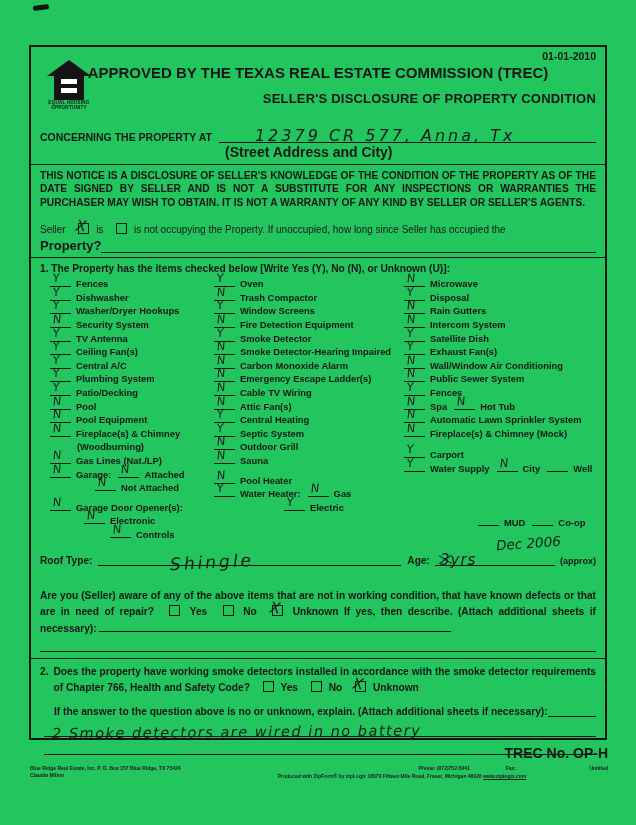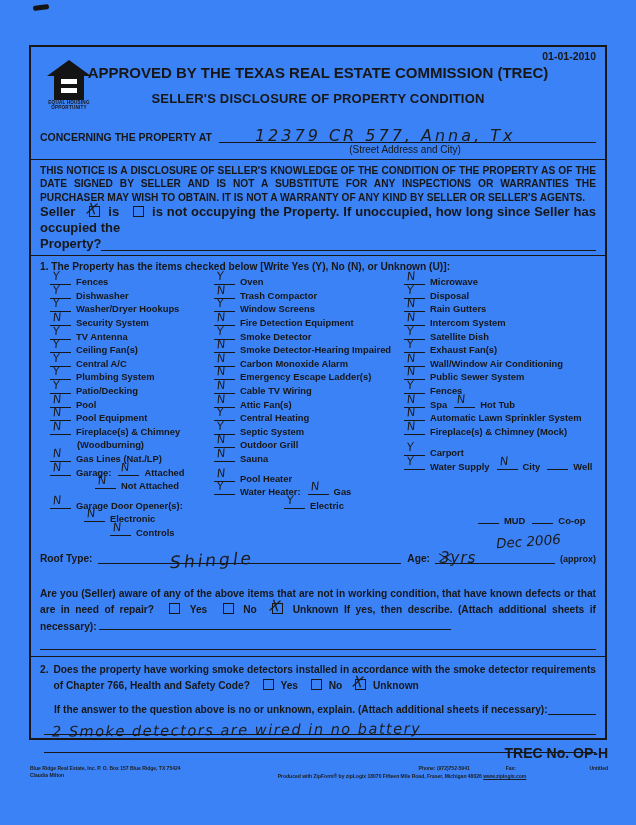--- a/index.html
+++ b/index.html
@@ -1,33 +1,33 @@
 <!DOCTYPE html>
 <html><head>
 <meta charset="utf-8">
 <style>
   html,body{margin:0;padding:0;}
   body{width:636px;height:825px;background:#fcfcfc;overflow:hidden;position:relative;
        font-family:"Liberation Sans","DejaVu Sans",sans-serif;color:#171717;}
-  .sheet{position:absolute;inset:0;background:#3b82f6;}
+  .sheet{position:absolute;inset:0;background:#22c55e;}
   .speck{position:absolute;left:33px;top:5px;width:16px;height:5px;background:#141414;border-radius:2px;transform:rotate(-8deg);}
   .formbox{position:absolute;left:29px;top:45px;width:578px;height:695px;border:2px solid #171717;
            box-sizing:border-box;padding:3px 9px 0 9px;}
   .date{text-align:right;font-size:10.5px;font-weight:bold;}
   .logo{position:absolute;left:9px;top:13px;width:58px;text-align:center;}
   .logo svg{display:block;margin:0 auto;}
   .logo .cap{font-size:4.6px;font-weight:bold;line-height:5.2px;letter-spacing:.2px;}
   .approved{text-align:center;font-size:15px;font-weight:bold;margin-top:2px;}
-  .title{text-align:center;font-size:13px;font-weight:bold;margin-top:10px;letter-spacing:.2px;}
+  .title{text-align:right;font-size:13px;font-weight:bold;margin-top:10px;letter-spacing:.2px;}
   .concern-row{display:flex;align-items:flex-end;margin-top:17px;font-weight:bold;font-size:10.5px;white-space:nowrap;}
   .concern-fill{flex:1;border-bottom:1.7px solid #171717;margin-left:7px;position:relative;height:19px;}
-  .concern-cap{margin-left:185px;width:360px;text-align:center;font-size:10px;font-weight:normal;margin-top:1px;}
+  .concern-cap{margin-left:185px;width:360px;font-size:14px;font-weight:bold;margin-top:1px;}
   .rule{border:none;border-top:1.8px solid #171717;margin:4px -9px 0 -9px;}
   .notice{font-size:10.2px;font-weight:bold;line-height:13.4px;text-align:justify;margin-top:4px;}
-  .occupy{font-size:13px;font-weight:bold;line-height:16px;text-align:justify;margin-top:0;}
+  .occupy{font-size:10px;font-weight:normal;line-height:16px;text-align:justify;margin-top:13px;}
   .prop-line{display:flex;align-items:flex-end;font-size:13px;font-weight:bold;line-height:15px;}
   .fill-line{flex:1;border-bottom:1.6px solid #171717;height:13px;}
   .h1{font-size:10.2px;font-weight:bold;margin-top:5px;}
   .grid{display:grid;grid-template-columns:164px 190px 1fr;padding-left:10px;margin-top:3px;}
   .chk-row{font-size:9.4px;font-weight:bold;line-height:13.6px;padding-left:27px;text-indent:-27px;}
   .ans{display:inline-block;width:21px;height:9px;border-bottom:1.5px solid #171717;margin-right:5px;
        position:relative;text-indent:0;}
   .mark{position:absolute;left:3px;top:-5px;font-family:"DejaVu Sans",sans-serif;font-style:italic;
         font-size:11.5px;font-weight:normal;transform:rotate(-6deg);display:inline-block;}
   .lbl+.ans{margin-left:7px;}

